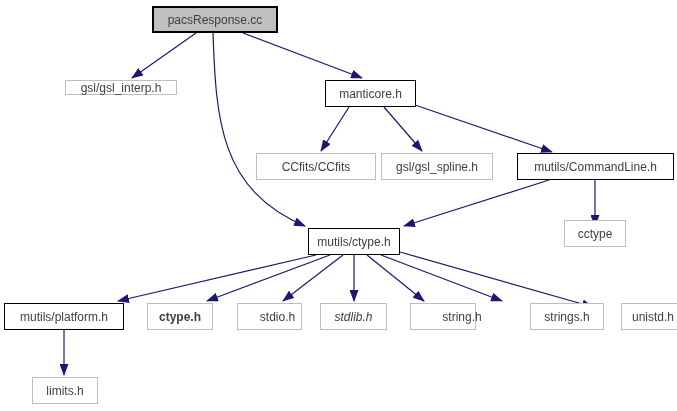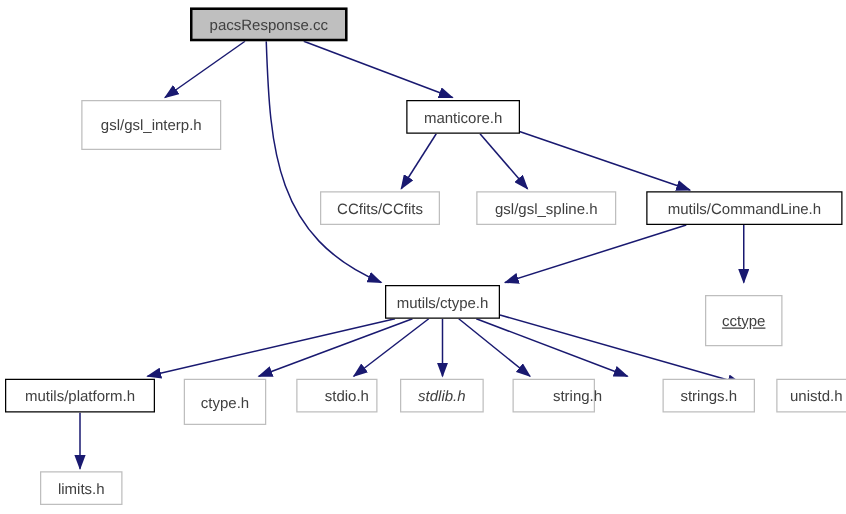--- a/index.html
+++ b/index.html
@@ -74,28 +74,28 @@
       <path class="edge" d="M330,255 L207,301" marker-end="url(#arrowhead)"></path>
       <path class="edge" d="M343,255 L283,301" marker-end="url(#arrowhead)"></path>
       <path class="edge" d="M354,255 L354,301" marker-end="url(#arrowhead)"></path>
       <path class="edge" d="M367,255 L424,301" marker-end="url(#arrowhead)"></path>
       <path class="edge" d="M381,255 L502,301" marker-end="url(#arrowhead)"></path>
       <path class="edge" d="M400,252 L593,307" marker-end="url(#arrowhead)"></path>
       <path class="edge" d="M64,330 L64,375" marker-end="url(#arrowhead)"></path>
     </svg>
 
 <div class="node root" style="left: 152px; top: 6px; width: 126px; height: 27px;">pacsResponse.cc</div>
-    <div class="node external" style="left: 65px; top: 80px; width: 112px; height: 40px; text-align: center;">gsl/gsl_interp.h</div>
+    <div class="node external" style="left: 65px; top: 80px; width: 112px; height: 15px; text-align: center;">gsl/gsl_interp.h</div>
     <div class="node internal" style="left: 325px; top: 80px; width: 91px; height: 27px;">manticore.h</div>
-    <div class="node external" style="left: 256px; top: 153px; width: 96px; height: 27px;">CCfits/CCfits</div>
+    <div class="node external" style="left: 256px; top: 153px; width: 120px; height: 27px;">CCfits/CCfits</div>
     <div class="node internal" style="left: 517px; top: 153px; width: 157px; height: 27px;">mutils/CommandLine.h</div>
     <div class="node external" style="left: 381px; top: 153px; width: 112px; height: 27px;">gsl/gsl_spline.h</div>
     <div class="node internal" style="left: 308px; top: 228px; width: 92px; height: 27px;">mutils/ctype.h</div>
-    <div class="node external" style="left: 564px; top: 236px; width: 62px; height: 41px; text-decoration: underline;">cctype</div>
+    <div class="node external" style="left: 564px; top: 220px; width: 62px; height: 27px;">cctype</div>
     <div class="node internal" style="left: 4px; top: 303px; width: 120px; height: 27px;">mutils/platform.h</div>
-    <div class="node external" style="left: 147px; top: 303px; width: 66px; height: 37px;">ctype.h</div>
+    <div class="node external" style="left: 147px; top: 303px; width: 66px; height: 27px; font-weight: bold;">ctype.h</div>
     <div class="node external" style="left: 237px; top: 303px; width: 65px; height: 27px; padding-left: 16px;">stdio.h</div>
     <div class="node external" style="left: 320px; top: 303px; width: 67px; height: 27px; font-style: italic;">stdlib.h</div>
     <div class="node external" style="left: 410px; top: 303px; width: 66px; height: 27px; padding-left: 38px;">string.h</div>
     <div class="node external" style="left: 498px; top: 303px; width: 74px; height: 27px; margin-left: 32px;">strings.h</div>
     <div class="node external" style="left: 597px; top: 303px; width: 64px; height: 27px; margin-left: 24px;">unistd.h</div>
     <div class="node external" style="left: 32px; top: 377px; width: 66px; height: 27px;">limits.h</div>
   </div>
 
 </body></html>

